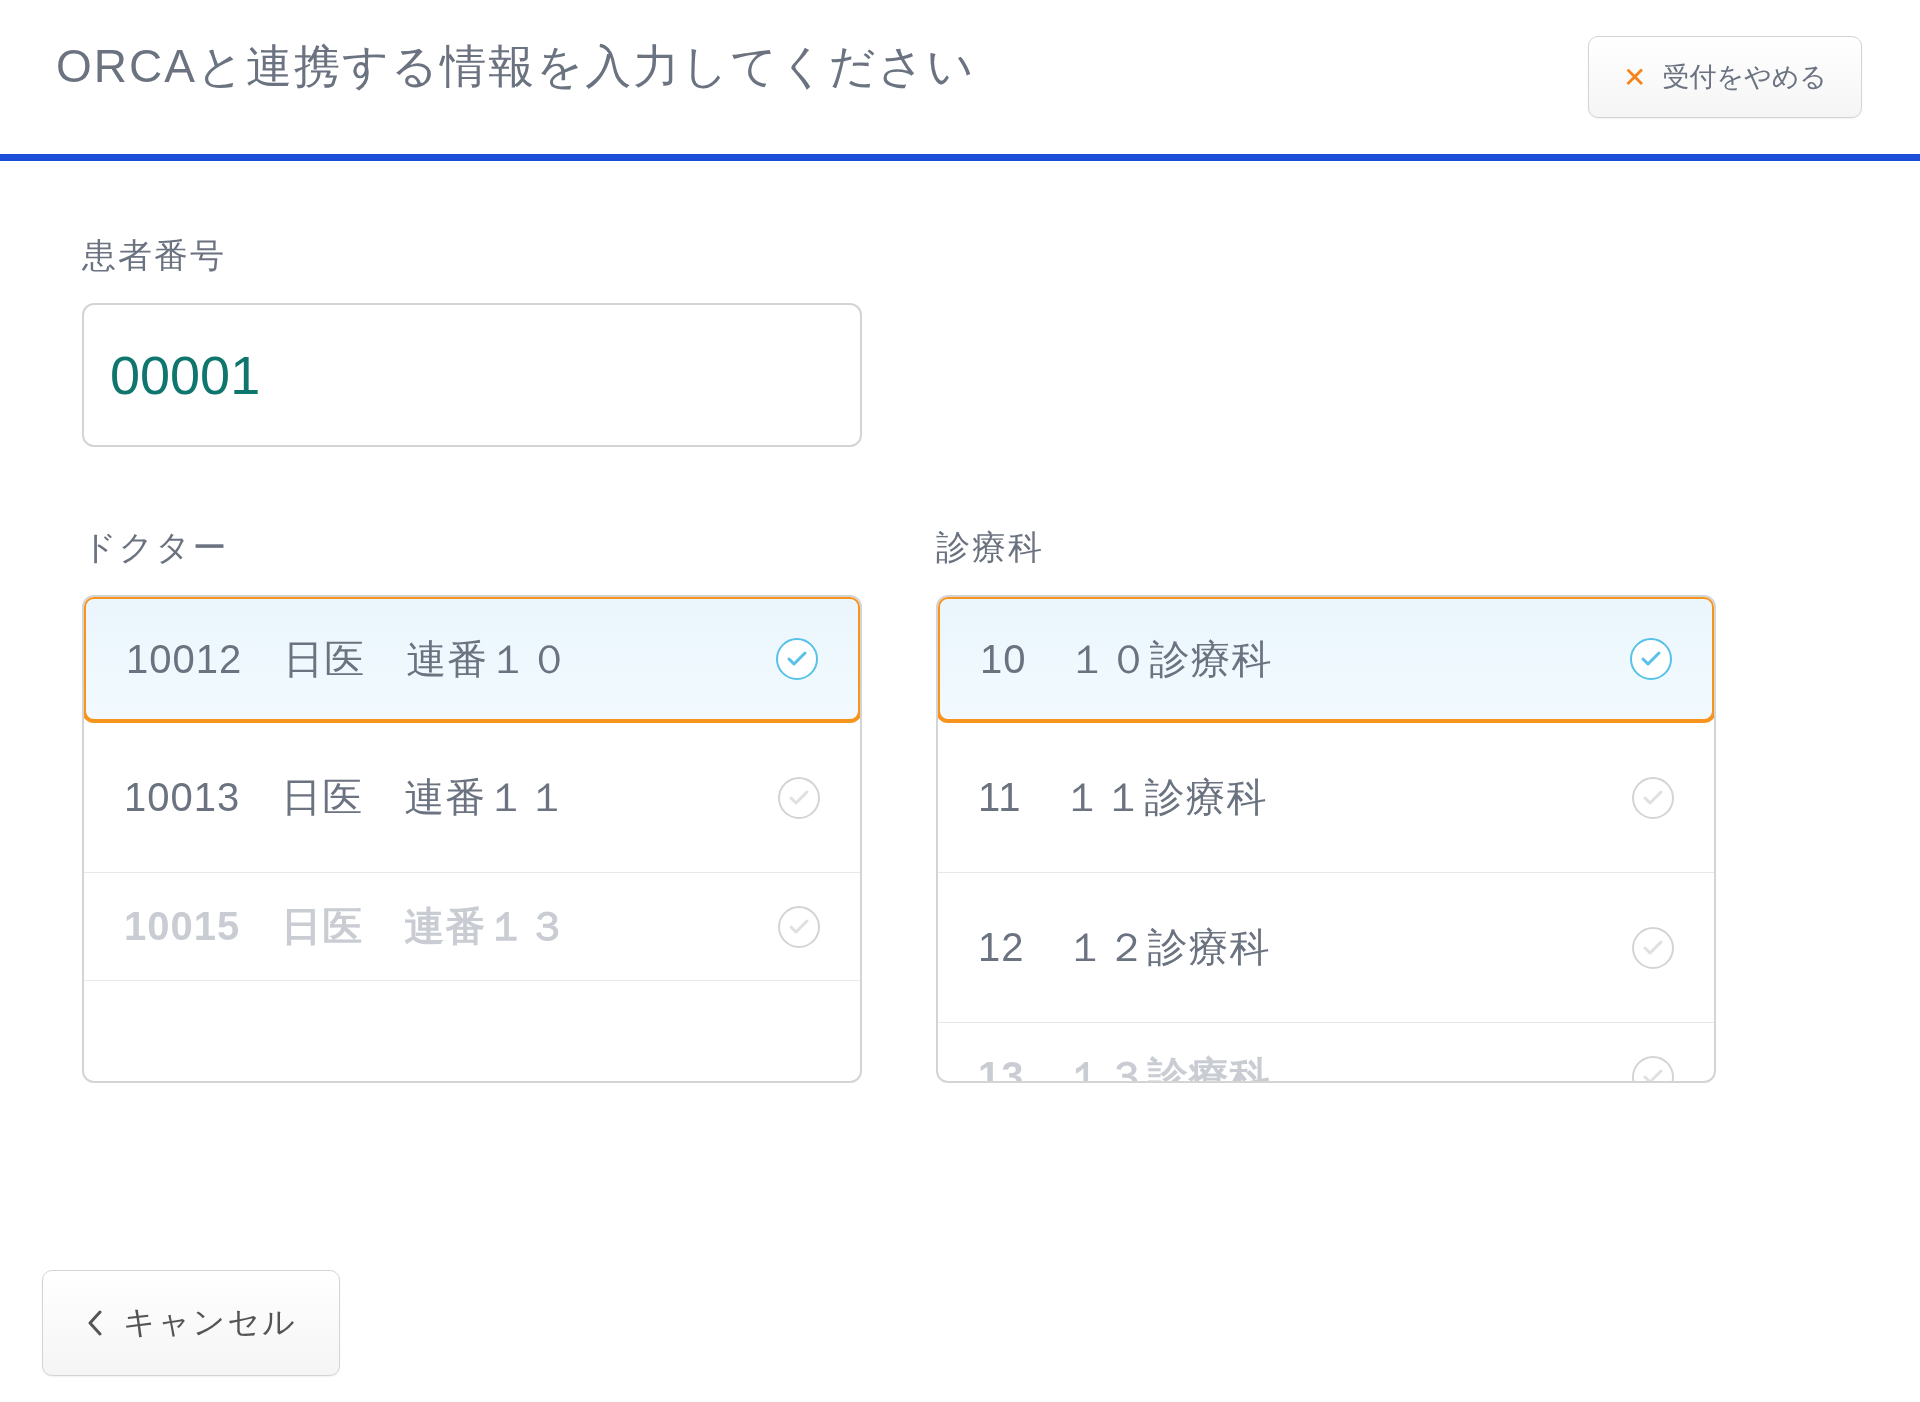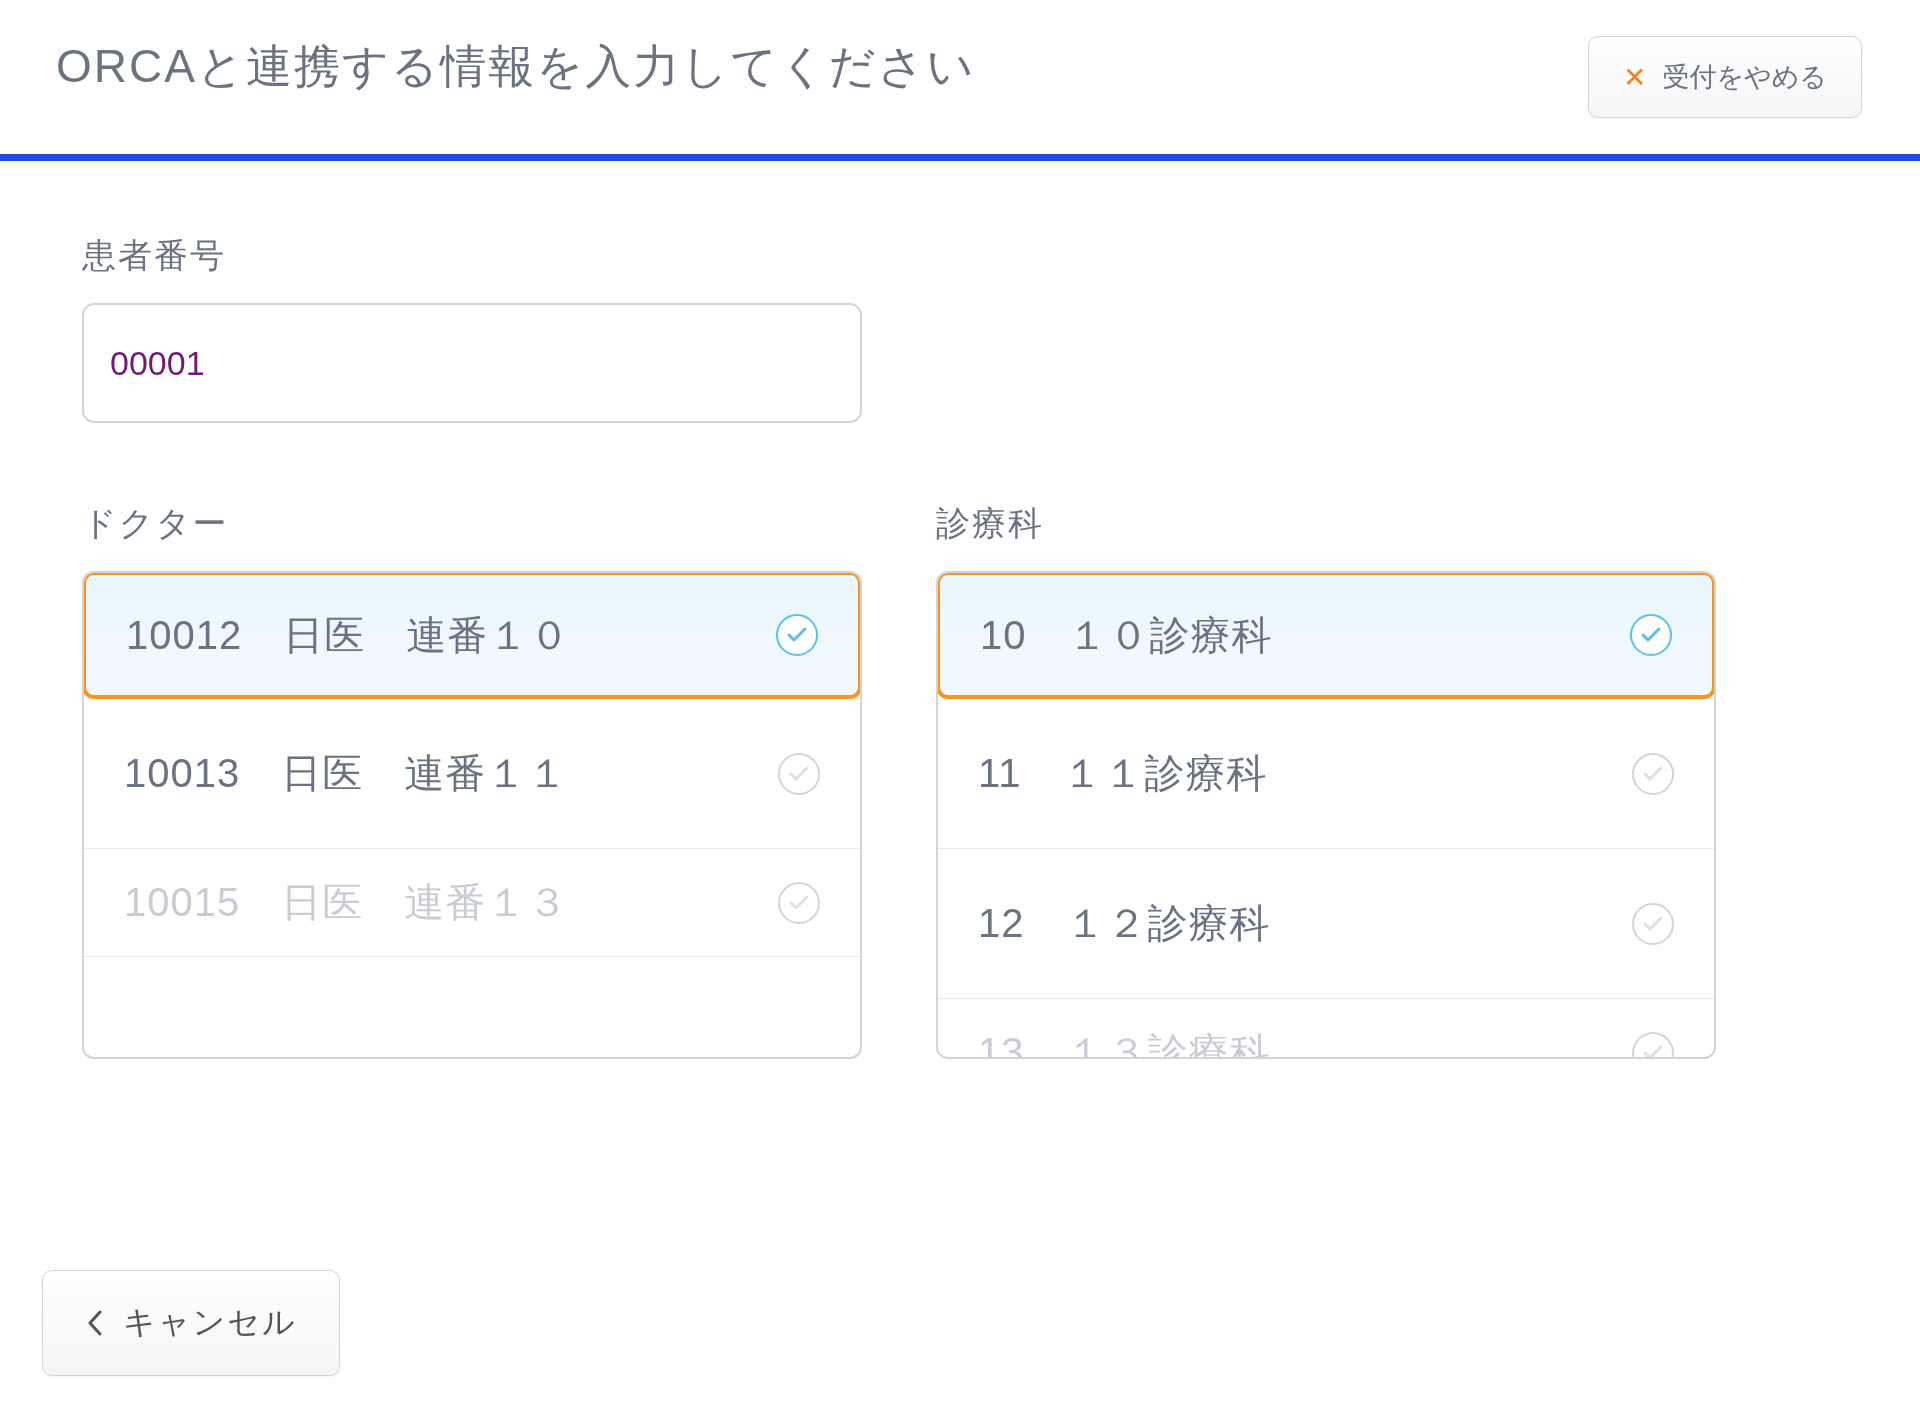--- a/index.html
+++ b/index.html
@@ -50,26 +50,26 @@
     }
     .field-label {
       font-size: 34px;
       color: #6b7280;
       letter-spacing: 2px;
       margin-bottom: 24px;
       display: block;
     }
     .patient-input {
       width: 780px;
-      height: 120px;
+      height: 144px;
       border: 2px solid #d4d4d4;
       border-radius: 12px;
-      font-size: 34px;
+      font-size: 54px;
       padding: 0 26px;
-      color: #701a75;
+      color: #0f766e;
       font-family: inherit;
       font-weight: 400;
       background: #ffffff;
     }
     .lists-row {
       display: flex;
       gap: 74px;
       margin-top: 78px;
     }
     .list-col {
@@ -103,20 +103,21 @@
       position: relative;
       z-index: 2;
     }
     .list-item-text {
       font-size: 40px;
       color: #6b7280;
       letter-spacing: 1px;
     }
     .list-item.partial {
       height: 108px;
+      font-weight: bold;
     }
     .list-item.partial .list-item-text {
       color: #c9cdd3;
     }
     .check-circle {
       width: 42px;
       height: 42px;
       border-radius: 50%;
       border: 2px solid #d4d4d4;
       display: flex;

